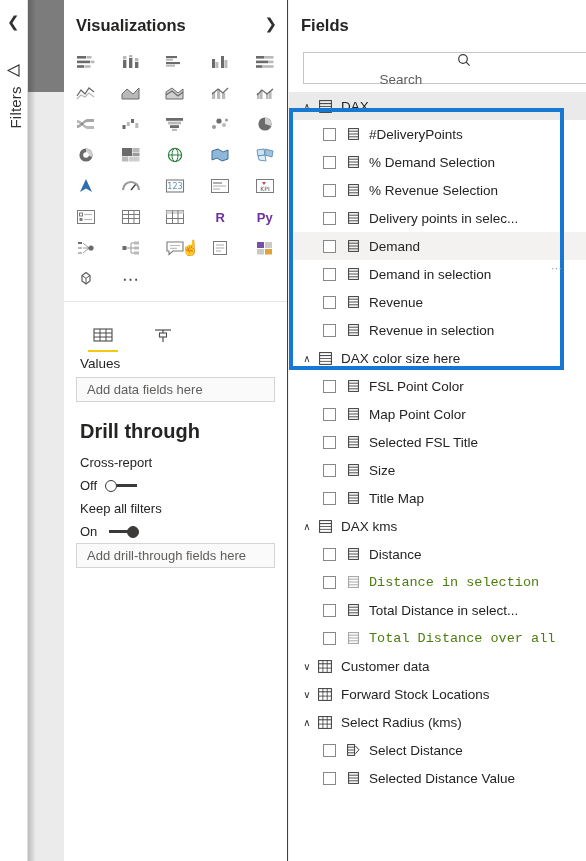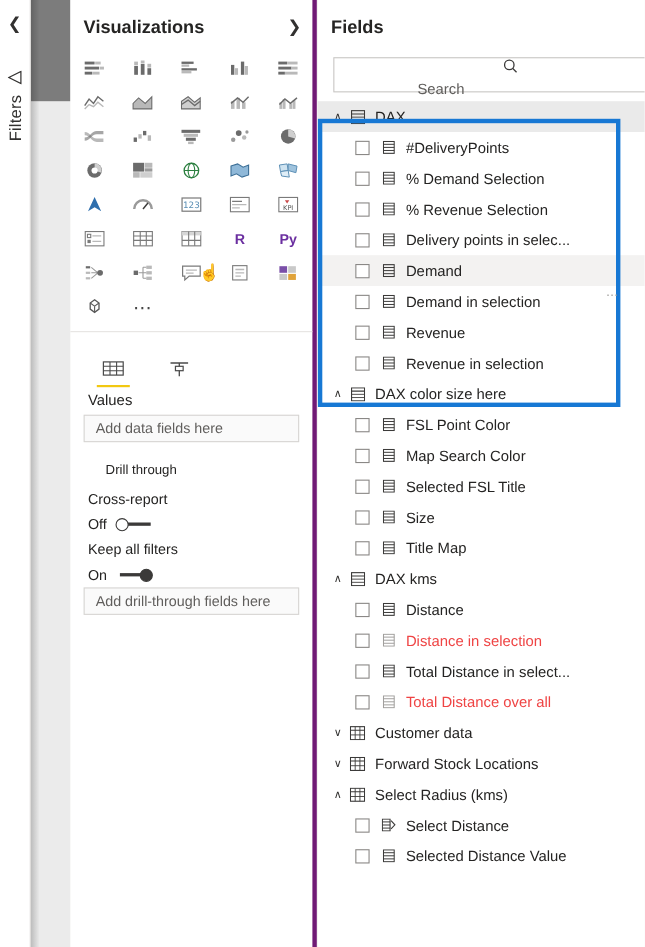--- a/index.html
+++ b/index.html
@@ -50,21 +50,21 @@
   }
   .rail-darkband2 {
     position: absolute; left: 28px; top: 0; width: 36px; height: 861px;
     background: #ebebeb;
   }
 
   
   .vis-pane {
     position: absolute; left: 64px; top: 0; width: 224px; height: 861px;
     background: #ffffff;
-    border-right: 4px solid #701a75;
+    border-right: 1px solid #701a75;
   }
   .pane-header {
     position: relative;
     height: 50px;
     display: flex; align-items: center;
     padding: 0 12px;
   }
   .pane-title {
     font-size: 16.5px; color: #252423; font-weight: 600;
   }
@@ -119,21 +119,21 @@
     margin: 2px 12px 0 12px;
     border: 1px solid #d6d4d2;
     background: #fafafa;
     height: 25px;
     display: flex; align-items: center;
     padding-left: 10px;
     font-size: 13px; color: #605e5c;
   }
   .section-title {
     padding: 18px 0 6px 16px;
-    font-size: 12px; color: #252423; font-weight: 400; margin-left: 16px;
+    font-size: 20px; color: #252423; font-weight: 700;
   }
   .sub-label {
     padding: 6px 0 2px 16px;
     font-size: 13px; color: #252423;
   }
   .toggle-row {
     display: flex; align-items: center; gap: 8px;
     padding: 6px 0 2px 16px;
   }
   .toggle-text { font-size: 13px; color: #252423; }
@@ -189,21 +189,21 @@
     flex: 0 0 16px;
   }
   .tbl-icon { width: 20px; flex: 0 0 20px; display: flex; align-items: center; justify-content: center; }
   .chk {
     width: 13px; height: 13px; border: 1px solid #8a8886; background: #fff;
     flex: 0 0 13px; margin-right: 7px;
   }
   .leaf-pad { width: 24px; flex: 0 0 24px; }
   .fld-icon { width: 20px; flex: 0 0 20px; display: flex; align-items: center; justify-content: center; }
   .lbl { margin-left: 6px; }
-  .lbl.dim { color: #ef4444; }
+  .lbl.dim { color: #4d7c0f; font-family: Liberation Mono, monospace; }
 
   .blue-highlight {
     position: absolute;
     left: 289px; top: 108px; width: 275px; height: 262px;
     border: 4px solid #1778d4;
     pointer-events: none;
   }
   .scroll-dots {
     position: absolute; left: 551px; top: 262px;
     font-size: 11px; color: #a19f9d; letter-spacing: 1px;
@@ -720,21 +720,21 @@
           <span class="leaf-pad"></span>
           <span class="chk"></span>
           <span class="fld-icon">
             <svg width="11" height="12" viewBox="0 0 11 12">
               <rect x="0.6" y="0.6" width="9.8" height="10.8" fill="none" stroke="#3b3a39" stroke-width="1"></rect>
               <line x1="0.6" y1="3.2" x2="10.4" y2="3.2" stroke="#3b3a39" stroke-width=".9"></line>
               <line x1="0.6" y1="6" x2="10.4" y2="6" stroke="#3b3a39" stroke-width=".9"></line>
               <line x1="0.6" y1="8.8" x2="10.4" y2="8.8" stroke="#3b3a39" stroke-width=".9"></line>
             </svg>
           </span>
-          <span class="lbl">Map Search Color</span>
+          <span class="lbl">Map Point Color</span>
         </div>
         <div class="tree-row leaf">
           <span class="leaf-pad"></span>
           <span class="chk"></span>
           <span class="fld-icon">
             <svg width="11" height="12" viewBox="0 0 11 12">
               <rect x="0.6" y="0.6" width="9.8" height="10.8" fill="none" stroke="#3b3a39" stroke-width="1"></rect>
               <line x1="0.6" y1="3.2" x2="10.4" y2="3.2" stroke="#3b3a39" stroke-width=".9"></line>
               <line x1="0.6" y1="6" x2="10.4" y2="6" stroke="#3b3a39" stroke-width=".9"></line>
               <line x1="0.6" y1="8.8" x2="10.4" y2="8.8" stroke="#3b3a39" stroke-width=".9"></line>

